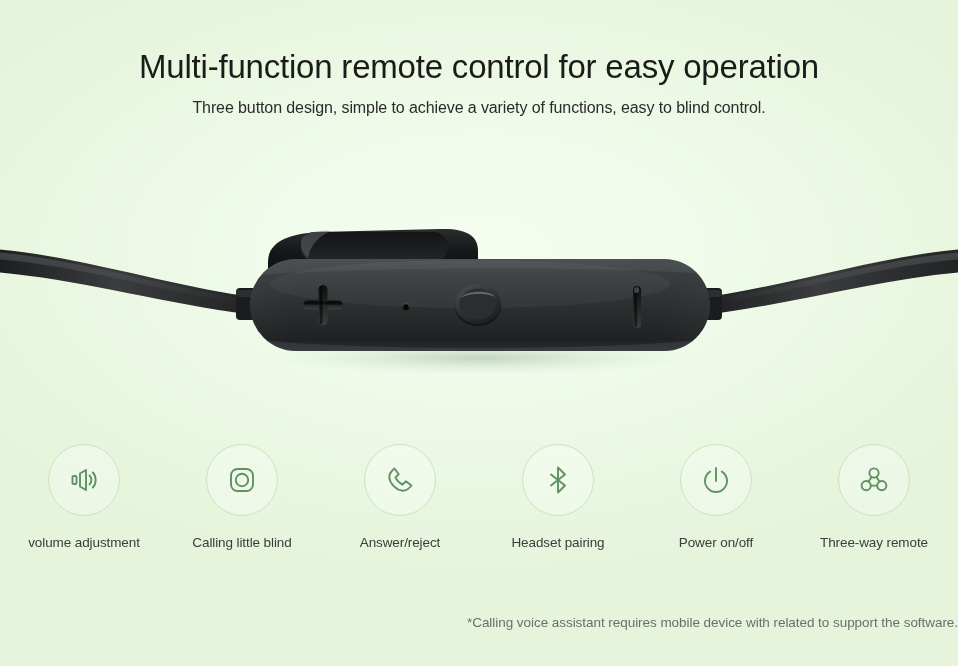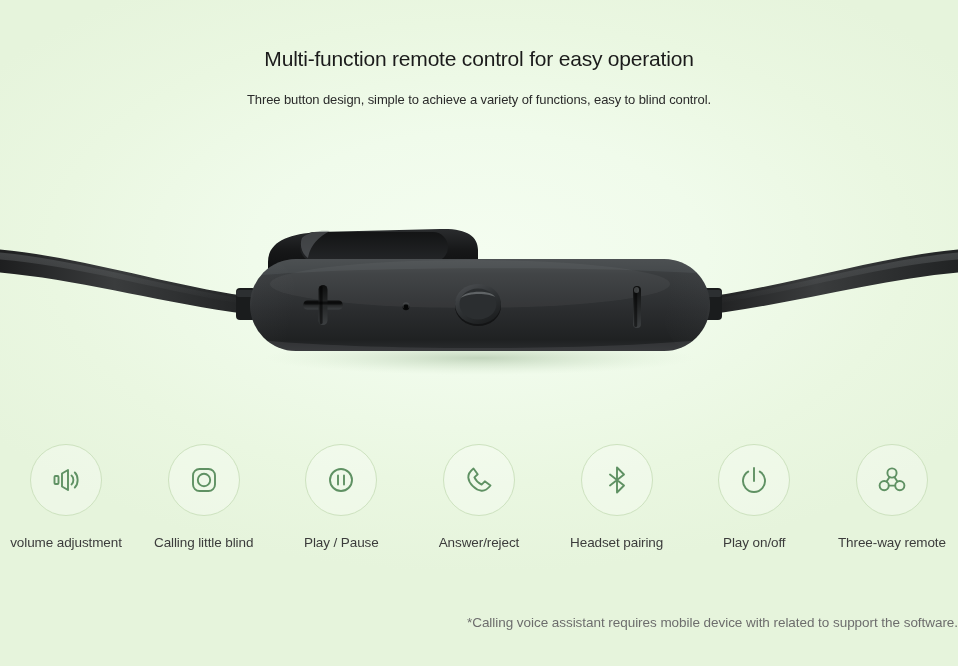--- a/index.html
+++ b/index.html
@@ -12,37 +12,37 @@
   #stage {
     position:absolute; inset:0; width:958px; height:666px;
     background:
       radial-gradient(ellipse 62% 48% at 50% 38%, #f4fdf0 0%, #f0fbeb 38%, #eaf7e1 72%, #e6f4dc 100%);
     overflow:hidden;
   }
 
   
   .head { position:absolute; left:0; right:0; top:46px; text-align:center; }
   .title {
-    font-size:21px; font-weight:400; color:#1b1b1b;
+    font-size:33px; font-weight:400; color:#1b1b1b;
     letter-spacing:-0.2px; line-height:1.25;
   }
   .subtitle {
-    margin-top:20px; font-size:13px; color:#2b2b2b;
+    margin-top:12px; font-size:16px; color:#2b2b2b;
     font-weight:400; letter-spacing:-0.1px;
   }
 
   
   .product { position:absolute; left:0; top:218px; width:958px; height:180px; }
   .product svg { display:block; }
 
   
   .features {
     position:absolute; left:0; top:444px; width:958px;
     display:flex; justify-content:space-between; align-items:flex-start;
-    padding:0 14px;
+    padding:0 32px;
   }
   .feature { width:104px; display:flex; flex-direction:column; align-items:center; }
   .fcircle {
     width:72px; height:72px; border-radius:50%;
     border:1.4px solid #cde2bf;
     background:rgba(255,255,255,0.30);
     display:flex; align-items:center; justify-content:center;
   }
   .fcircle svg { display:block; }
   .flabel {
@@ -204,30 +204,20 @@
     <div class="feature">
       <div class="fcircle">
         <svg width="34" height="34" viewBox="0 0 34 34" fill="none" stroke="#5f9163" stroke-width="1.9" stroke-linecap="round" stroke-linejoin="round">
           <rect x="6" y="6" width="22" height="22" rx="6.5"></rect>
           <circle cx="17" cy="17" r="6.2"></circle>
         </svg>
       </div>
       <div class="flabel">Calling little blind</div>
     </div>
 
-    <div class="feature">
-      <div class="fcircle">
-        <svg width="34" height="34" viewBox="0 0 34 34" fill="none" stroke="#5f9163" stroke-width="1.9" stroke-linecap="round" stroke-linejoin="round">
-          <circle cx="17" cy="17" r="11"></circle>
-          <path d="M14 12.5 L14 21.5"></path>
-          <path d="M20 12.5 L20 21.5"></path>
-        </svg>
-      </div>
-      <div class="flabel">Play / Pause</div>
-    </div>
 
     <div class="feature">
       <div class="fcircle">
         <svg width="34" height="34" viewBox="0 0 34 34" fill="none" stroke="#5f9163" stroke-width="1.9" stroke-linecap="round" stroke-linejoin="round">
           <path d="M11.5 5.5 C9 7.5, 6 11, 6.3 14.5 C6.8 20.5, 13.5 27.2, 19.5 27.7 C23 28, 26.5 25, 28.5 22.5
                    L22.8 18.3 L19.6 21.6 C17 20.4, 13.6 17, 12.4 14.4 L15.7 11.2 Z"></path>
         </svg>
       </div>
       <div class="flabel">Answer/reject</div>
     </div>
@@ -241,21 +231,21 @@
       <div class="flabel">Headset pairing</div>
     </div>
 
     <div class="feature">
       <div class="fcircle">
         <svg width="34" height="34" viewBox="0 0 34 34" fill="none" stroke="#5f9163" stroke-width="1.9" stroke-linecap="round" stroke-linejoin="round">
           <path d="M11.2 8.6 A11 11 0 1 0 22.8 8.6"></path>
           <path d="M17 5 L17 18"></path>
         </svg>
       </div>
-      <div class="flabel">Play on/off</div>
+      <div class="flabel">Power on/off</div>
     </div>
 
     <div class="feature">
       <div class="fcircle">
         <svg width="34" height="34" viewBox="0 0 34 34" fill="none" stroke="#5f9163" stroke-width="1.9" stroke-linecap="round" stroke-linejoin="round">
           <circle cx="17" cy="10" r="4.6"></circle>
           <circle cx="9.2" cy="22.6" r="4.6"></circle>
           <circle cx="24.8" cy="22.6" r="4.6"></circle>
           <path d="M14.6 14 L11.6 18.6"></path>
           <path d="M19.4 14 L22.4 18.6"></path>

